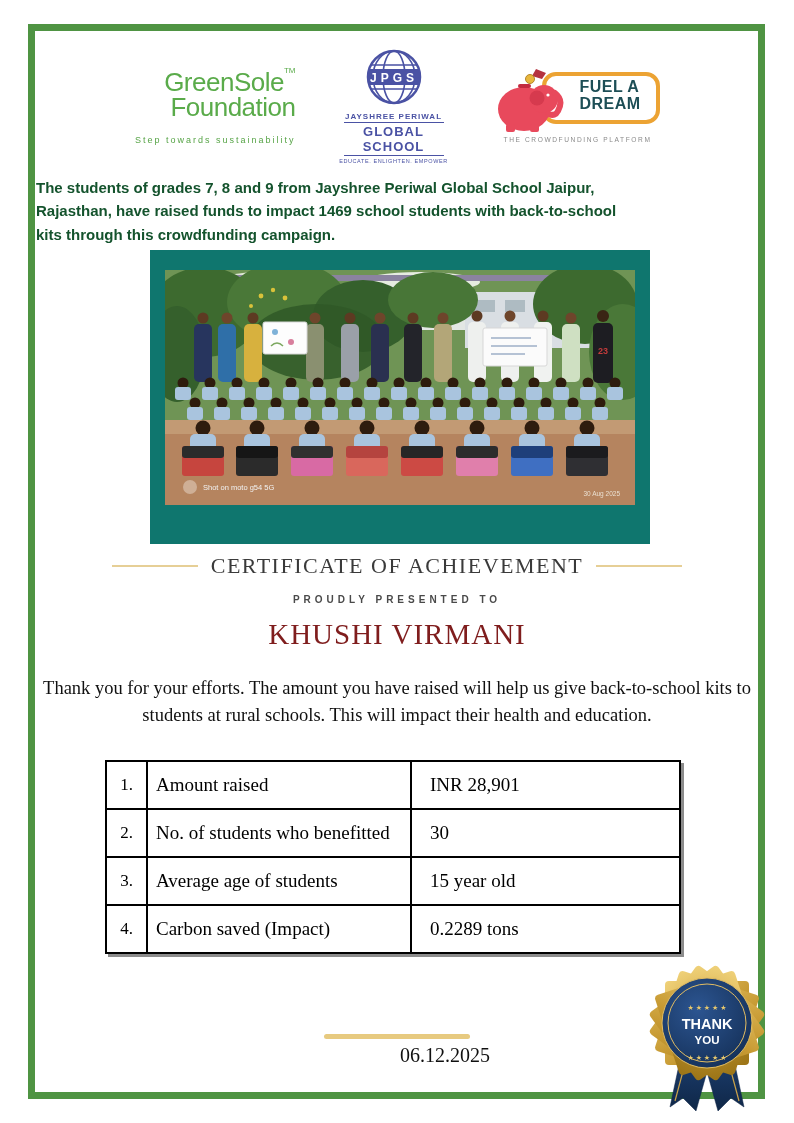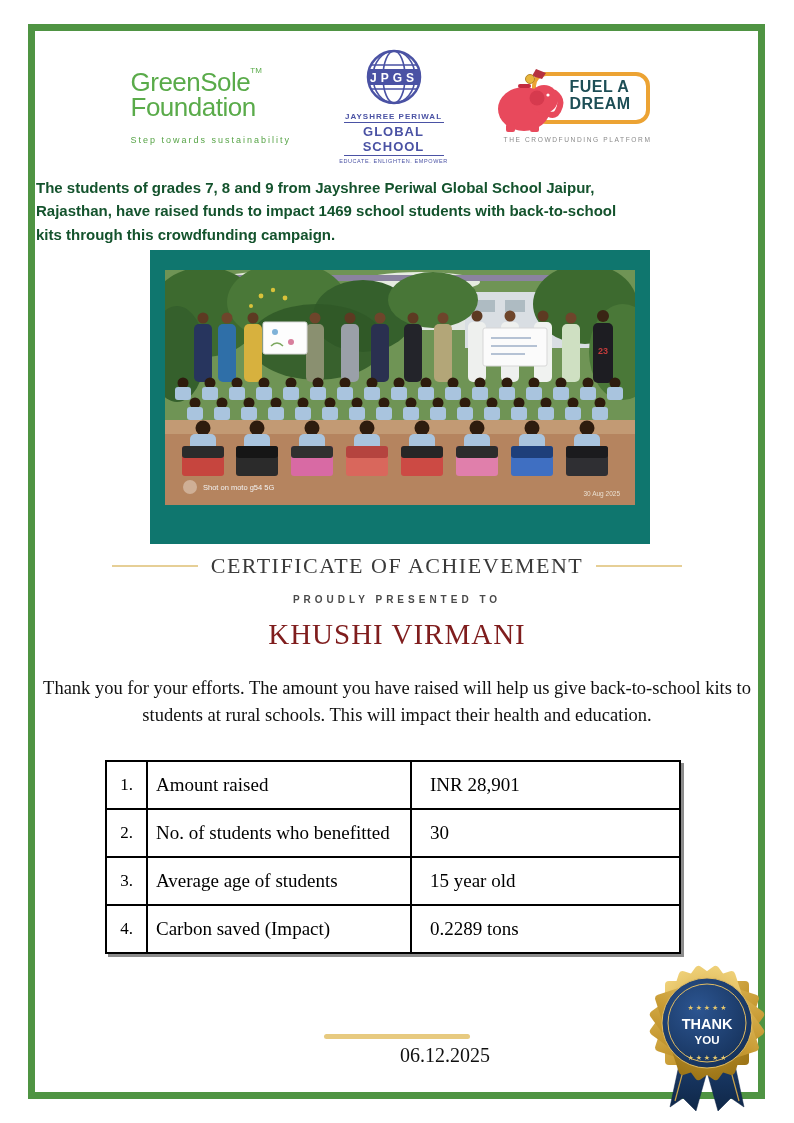--- a/index.html
+++ b/index.html
@@ -4,35 +4,35 @@
 <style>
   html,body{margin:0;padding:0;background:#fff;}
   .page{position:relative;width:794px;height:1123px;background:#fff;overflow:hidden;
         font-family:"Liberation Serif",serif;}
   .frame{position:absolute;left:28px;top:24px;width:737px;height:1075px;
          border:7px solid #4f9443;box-sizing:border-box;}
 
   
   .logos{position:absolute;top:56px;left:0;right:0;height:100px;
          display:flex;justify-content:center;align-items:center;gap:42px;}
-  .gs{width:165px;text-align:left;font-family:"Liberation Sans",sans-serif;color:#5aab4a;}
+  .gs{width:165px;text-align:right;font-family:"Liberation Sans",sans-serif;color:#5aab4a;}
   .gs-l1,.gs-l2{font-size:26px;line-height:0.95;letter-spacing:-0.5px;}
   .gs sup{font-size:8px;letter-spacing:0;vertical-align:18px;}
   .gs-tag{margin-top:15px;font-size:9px;letter-spacing:2px;color:#57a447;}
 
   .jpgs{width:112px;text-align:center;font-family:"Liberation Sans",sans-serif;color:#4a52a4;}
   .jpgs-l1{font-size:8px;font-weight:bold;letter-spacing:1px;margin-top:2px;}
   .jpgs-l2{font-size:13px;font-weight:bold;letter-spacing:1px;
            border-top:1.5px solid #4a52a4;border-bottom:1.5px solid #4a52a4;
            margin:1px 6px;padding:1px 0;}
   .jpgs-tag{font-size:5.5px;letter-spacing:0.6px;margin-top:2px;}
 
   .fad{width:172px;font-family:"Liberation Sans",sans-serif;}
   .fad-main{position:relative;height:64px;}
-  .fad-box{position:absolute;right:14px;top:3px;width:118px;height:52px;
+  .fad-box{position:absolute;right:4px;top:3px;width:118px;height:52px;
            border:4px solid #eca333;border-radius:14px;box-sizing:border-box;
            padding:3px 0 0 34px;}
   .fad-t1,.fad-t2{font-size:16px;font-weight:bold;color:#1d4e56;line-height:1.05;letter-spacing:0.5px;}
   .fad-eleph{position:absolute;left:0;top:0;z-index:2;}
   .fad-tag{font-size:6.6px;letter-spacing:1.6px;color:#8a8a8a;text-align:center;margin-top:3px;}
 
   
   .intro{position:absolute;top:176px;left:36px;width:599px;text-align:left;
          font-family:"Liberation Sans",sans-serif;font-weight:bold;
          font-size:15px;line-height:1.55;color:#14532d;}

